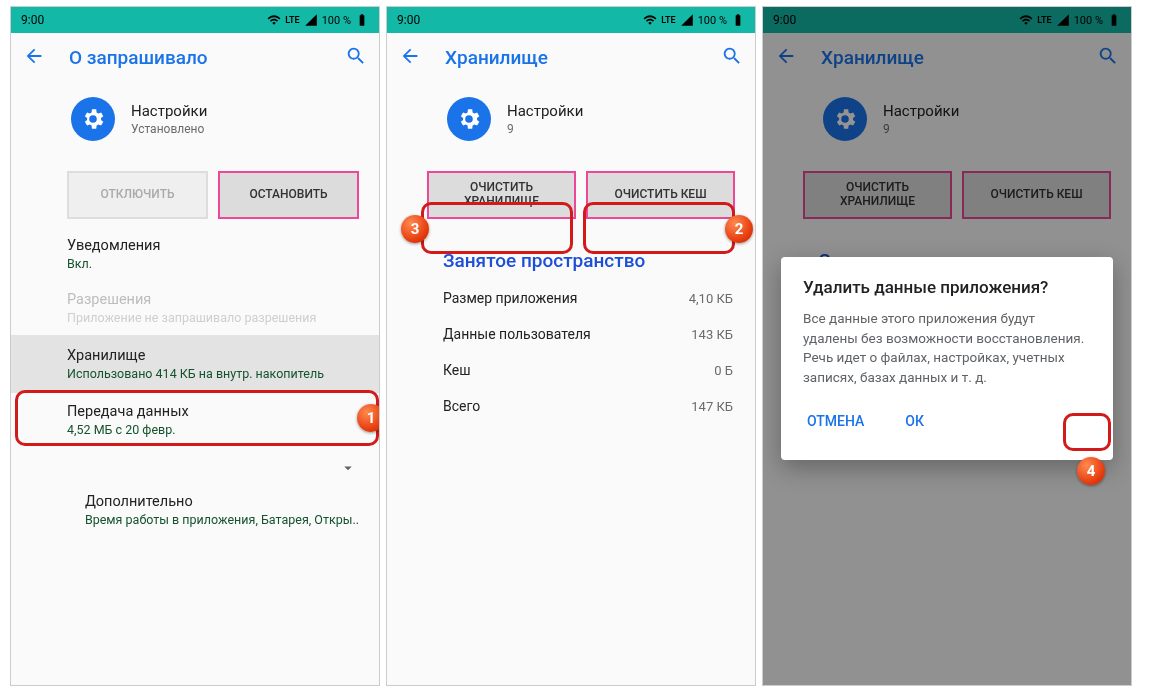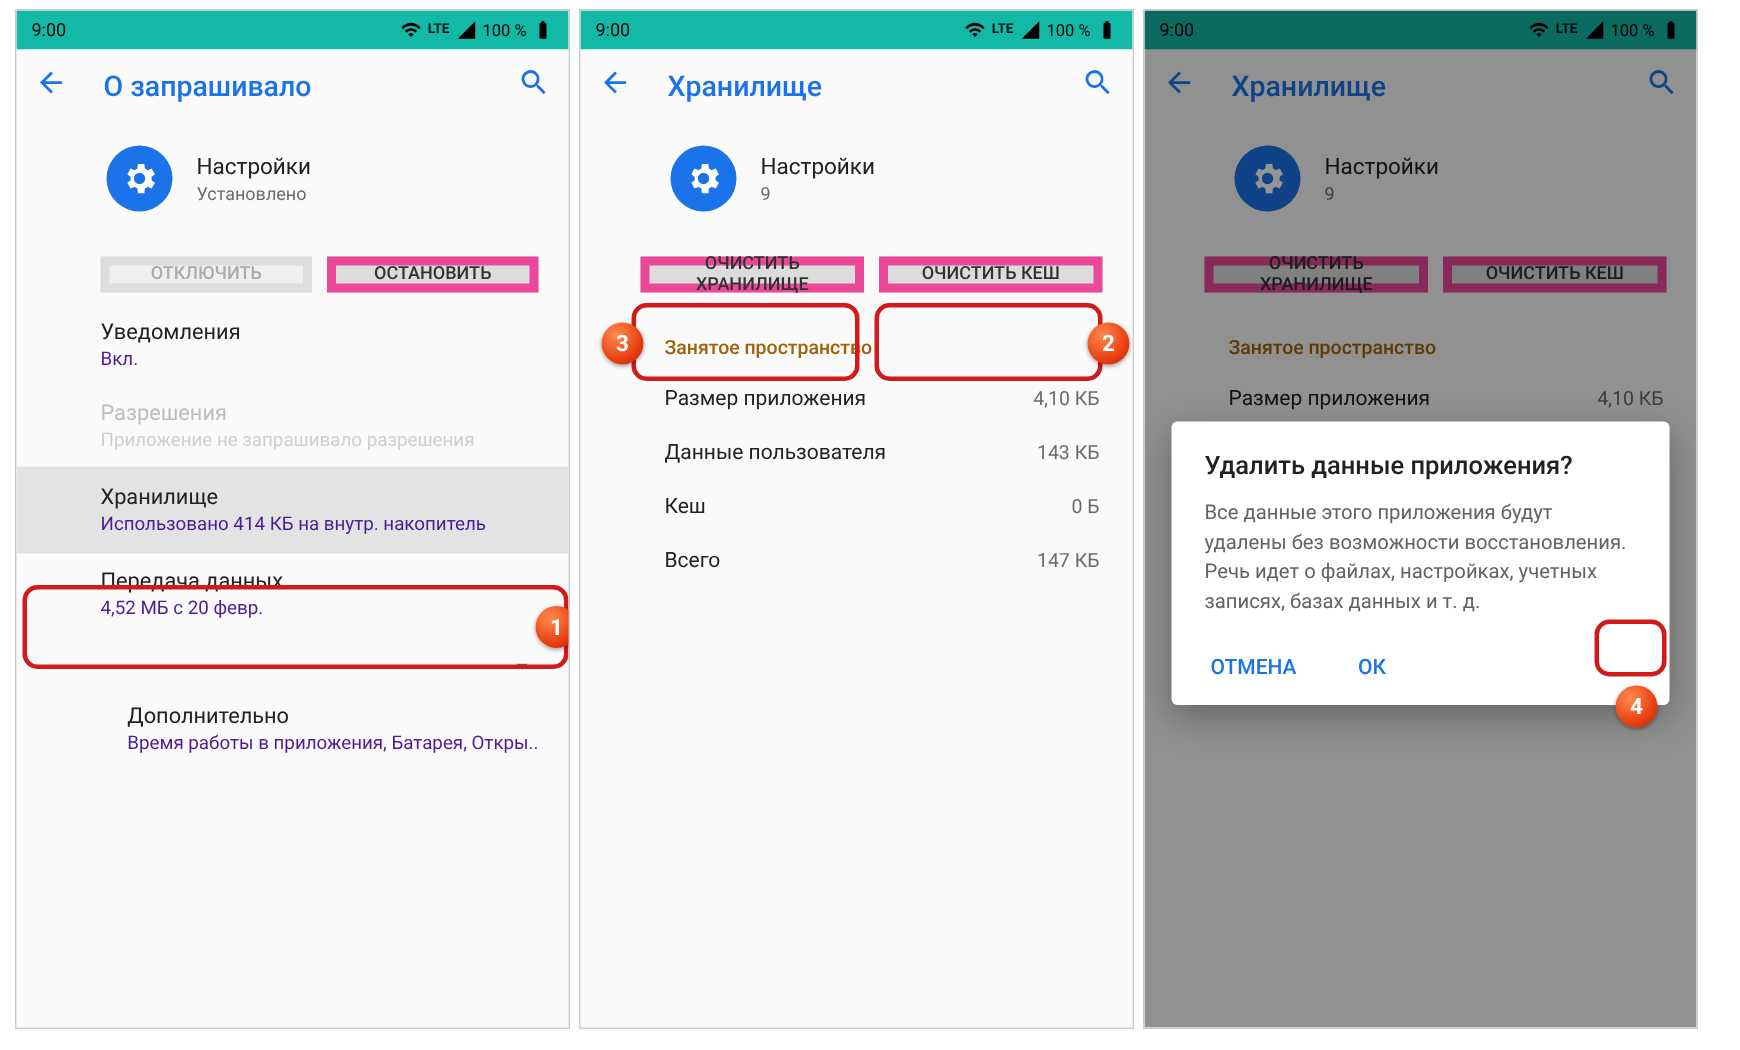--- a/index.html
+++ b/index.html
@@ -13,39 +13,39 @@
   .appbar .title { font-size: 19px; color: #1a73e8; font-weight: 500; }
   .appbar .spacer { flex: 1; }
   .back-arrow svg, .search-ic svg { width: 22px; height: 22px; fill: #1a73e8; }
   .content { flex: 1; overflow: hidden; background: #fafafa; }
   .app-header { display: flex; align-items: center; gap: 16px; padding: 16px 22px 16px 60px; }
   .app-icon { width: 44px; height: 44px; border-radius: 50%; background: #1a73e8; display: flex; align-items: center; justify-content: center; }
   .app-icon svg { width: 26px; height: 26px; fill: #fff; }
   .app-name { font-size: 15px; color: #202124; }
   .app-sub { font-size: 12px; color: #6b6b6b; margin-top: 2px; }
   .btn-row { display: flex; gap: 10px; padding: 14px 20px 8px 56px; }
-  .mbtn { flex: 1; height: 24px; border: 6px solid #ec4899; background: #dcdcdc; display: flex; align-items: center; justify-content: center; font-size: 12px; font-weight: 500; color: #323232; text-align: center; line-height: 1.15; padding: 0 21px; }
+  .mbtn { flex: 1; height: 48px; border: 2px solid #ec4899; background: #dcdcdc; display: flex; align-items: center; justify-content: center; font-size: 12px; font-weight: 500; color: #323232; text-align: center; line-height: 1.15; padding: 0 21px; }
   .mbtn.disabled { background: #efefef; color: #aaa; border-color: #ddd; }
-  .section-hdr { font-size: 13px; color: #a16207; font-weight: 500; padding: 22px 20px 8px 56px; }
+  .section-hdr { font-size: 19px; color: #1d4ed8; font-weight: 500; padding: 22px 20px 8px 56px; }
   .list-item { padding: 10px 20px 10px 56px; }
   .li-title { font-size: 14.5px; color: #222; }
-  .li-sub { font-size: 12.5px; color: #4c1d95; margin-top: 2px; }
+  .li-sub { font-size: 12.5px; color: #14532d; margin-top: 2px; }
   .li-disabled .li-title { color: #bdbdbd; }
   .li-disabled .li-sub { color: #cfcfcf; }
   .li-highlight { background: #e3e3e3; padding-top: 12px; padding-bottom: 12px; }
   .row-item { display: flex; justify-content: space-between; align-items: center; padding: 10px 22px 10px 56px; font-size: 14px; text-align: right; }
   .row-label { color: #222; }
   .row-val { color: #6b6b6b; font-size: 13px; }
   .expand-row { display: flex; align-items: flex-end; padding: 10px 20px 10px 18px; gap: 16px; flex-direction: column; }
   .expand-row .chev { width: 22px; display: flex; justify-content: center; padding-top: 2px; }
   .expand-row .chev svg { width: 18px; height: 18px; fill: #5f6368; }
   .callout { position: absolute; border: 3px solid #d21a1a; border-radius: 10px; pointer-events: none; }
   .badge { position: absolute; width: 28px; height: 28px; border-radius: 50%; background: radial-gradient(circle at 35% 30%, #ff8a50, #e63b0e 65%, #b52a06); color: #fff; font-weight: 700; font-size: 15px; display: flex; align-items: center; justify-content: center; box-shadow: 0 1px 3px rgba(0,0,0,.4); pointer-events: none; }
   .dim-overlay { position: absolute; inset: 0; background: rgba(0,0,0,0.42); }
-  .dialog { position: absolute; left: 18px; right: 18px; top: 274px; background: #fff; border-radius: 4px; padding: 20px 22px 11px 22px; box-shadow: 0 8px 24px rgba(0,0,0,.3); }
+  .dialog { position: absolute; left: 18px; right: 18px; top: 250px; background: #fff; border-radius: 4px; padding: 20px 22px 25px 22px; box-shadow: 0 8px 24px rgba(0,0,0,.3); }
   .dlg-title { font-size: 17px; font-weight: 500; color: #202124; margin-bottom: 12px; }
   .dlg-body { font-size: 13.5px; color: #5f6368; line-height: 1.45; }
   .dlg-actions { display: flex; gap: 33px; margin-top: 20px; }
   .dlg-btn { font-size: 14px; font-weight: 500; color: #1a73e8; padding: 6px 4px; }
 </style>
 </head>
 <body>
 
 <div class="stage">
 

